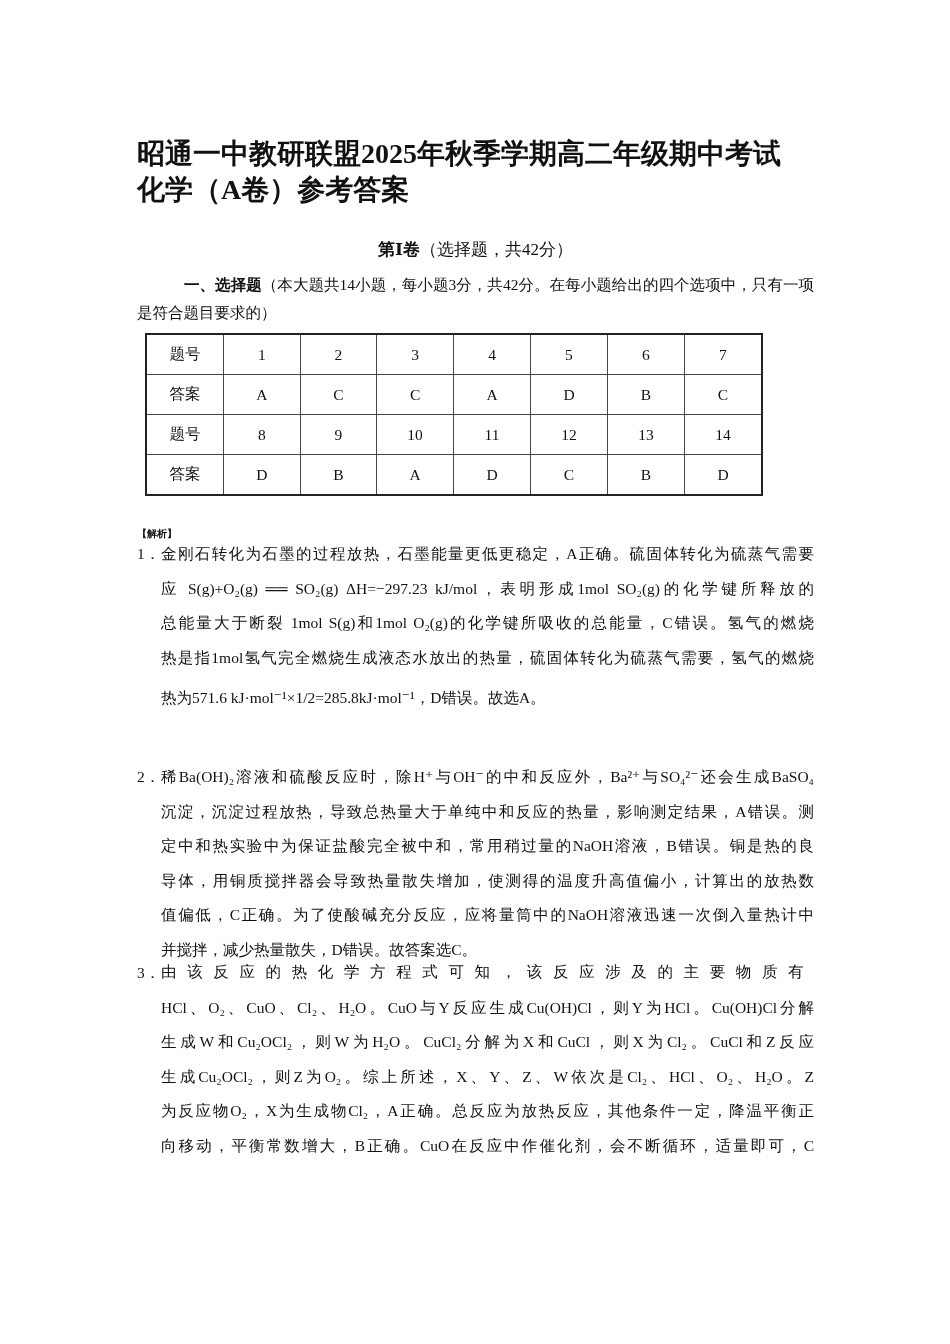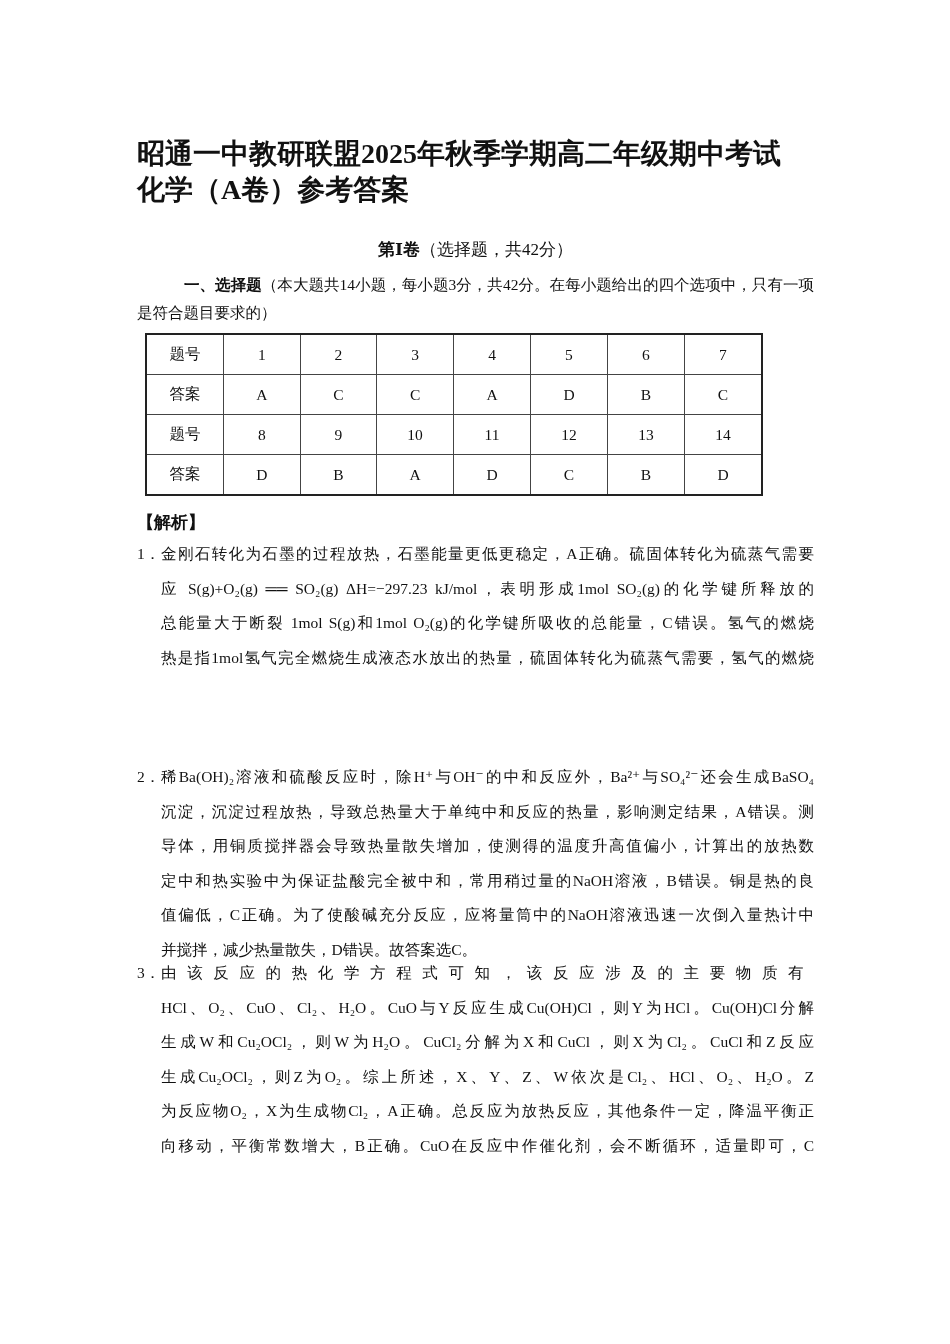--- a/index.html
+++ b/index.html
@@ -28,28 +28,28 @@
     table.answers {
       position: absolute; top: 333px; left: 8px; width: 618px;
       border-collapse: collapse; border: 2px solid #222;
       font-size: 15.5px;
     }
     table.answers td {
       border: 1px solid #444; height: 39px; text-align: center; vertical-align: middle;
       width: 82px; padding: 0;
     }
     .analysis-label {
-      position: absolute; top: 511px; left: 0; font-weight: bold; font-size: 17px; line-height: 24px;
+      position: absolute; top: 522px; left: 0; font-weight: bold; font-size: 10px; line-height: 24px;
     }
     .item { position: absolute; left: 0; width: 677px; font-size: 15.5px; line-height: 34.5px; }
     .item .num { position: absolute; left: 0; top: 0; }
     .item .body { margin-left: 24px; text-align: justify; }
     .item .line { display: block; white-space: nowrap; text-align: justify; text-align-last: justify; }
     .item .line.last { text-align-last: left; }
-    .item3 .line.spread { letter-spacing: 10.5px; }
+    .item3 .line.spread { letter-spacing: 10.5px; font-family: Liberation Mono, monospace; }
   </style>
 </head>
 <body>
 
 <div class="page">
 
   <div class="title l1">昭通一中教研联盟2025年秋季学期高二年级期中考试</div>
   <div class="title l2">化学（A卷）参考答案</div>
 
   <div class="section-heading">
@@ -107,30 +107,31 @@
 
   <div class="analysis-label">【解析】</div>
 
   <div class="item item1" style="top:537px;">
     <span class="num">1．</span>
     <div class="body">
       <span class="line">金刚石转化为石墨的过程放热，石墨能量更低更稳定，A正确。硫固体转化为硫蒸气需要</span>
       <span class="line">应 S(g)+O₂(g) ══ SO₂(g)  ΔH=−297.23 kJ/mol，表明形成1mol SO₂(g)的化学键所释放的</span>
       <span class="line">总能量大于断裂 1mol S(g)和1mol O₂(g)的化学键所吸收的总能量，C错误。氢气的燃烧</span>
       <span class="line">热是指1mol氢气完全燃烧生成液态水放出的热量，硫固体转化为硫蒸气需要，氢气的燃烧</span>
+      <span class="line last" style="margin-top:6px;">热为571.6 kJ·mol⁻¹×1/2=285.8kJ·mol⁻¹，D错误。故选A。</span>
     </div>
   </div>
 
   <div class="item item2" style="top:760px;">
     <span class="num">2．</span>
     <div class="body">
       <span class="line">稀Ba(OH)₂溶液和硫酸反应时，除H⁺与OH⁻的中和反应外，Ba²⁺与SO₄²⁻还会生成BaSO₄</span>
       <span class="line">沉淀，沉淀过程放热，导致总热量大于单纯中和反应的热量，影响测定结果，A错误。测</span>
+      <span class="line">定中和热实验中为保证盐酸完全被中和，常用稍过量的NaOH溶液，B错误。铜是热的良</span>
       <span class="line">导体，用铜质搅拌器会导致热量散失增加，使测得的温度升高值偏小，计算出的放热数</span>
-      <span class="line">定中和热实验中为保证盐酸完全被中和，常用稍过量的NaOH溶液，B错误。铜是热的良</span>
       <span class="line">值偏低，C正确。为了使酸碱充分反应，应将量筒中的NaOH溶液迅速一次倒入量热计中</span>
       <span class="line last">并搅拌，减少热量散失，D错误。故答案选C。</span>
     </div>
   </div>
 
   <div class="item item3" style="top:956px;">
     <span class="num">3．</span>
     <div class="body">
       <span class="line spread">由该反应的热化学方程式可知，该反应涉及的主要物质有</span>
       <span class="line">HCl、O₂、CuO、Cl₂、H₂O。CuO与Y反应生成Cu(OH)Cl，则Y为HCl。Cu(OH)Cl分解</span>

